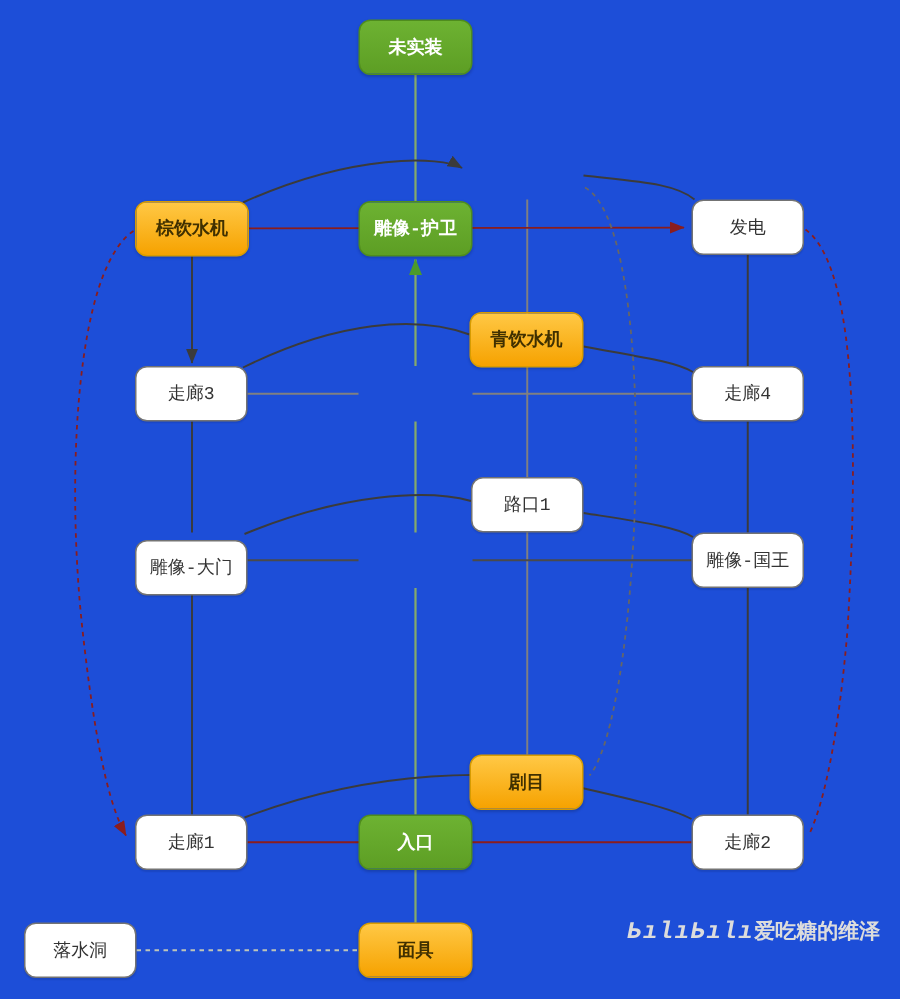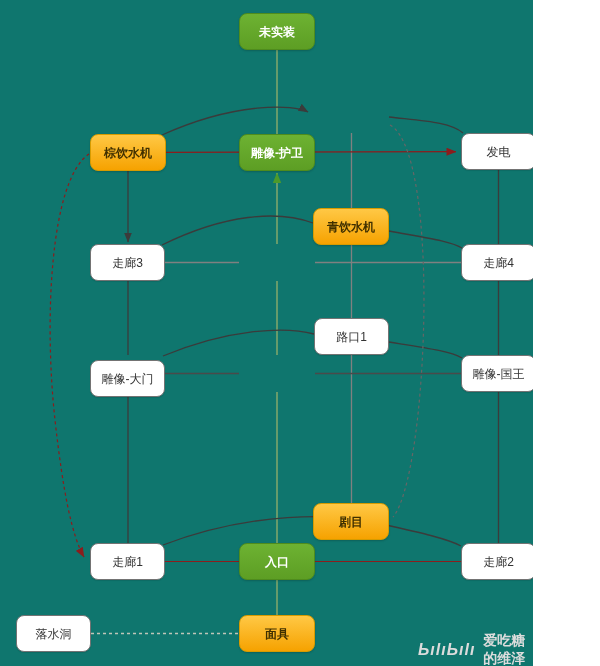--- a/index.html
+++ b/index.html
@@ -1,32 +1,32 @@
 <!DOCTYPE html>
 <html><head>
 <meta charset="utf-8">
 <style>
   html,body{margin:0;padding:0;background:#fff;}
   #canvas{
-    position:relative;width:533px;height:666px;background:#0f766e;overflow:hidden;
-    font-family:Liberation Sans, sans-serif;
+    position:relative;width:600px;height:666px;background:#1d4ed8;overflow:hidden;
+    font-family:Liberation Mono, monospace;
   }
   #edges{position:absolute;left:0;top:0;width:600px;height:666px;}
   .node{
     position:absolute;height:37px;box-sizing:border-box;border-radius:8px;
     display:flex;align-items:center;justify-content:center;
     font-size:12px;line-height:1;white-space:nowrap;
     box-shadow:0 1px 2px rgba(0,0,0,0.18);
   }
   .node.white{background:#ffffff;border:1px solid #737373;color:#333;box-shadow:0 1px 1px rgba(0,0,0,0.10);}
   .node.green{background:linear-gradient(180deg,#6db232,#5d9e24);border:1px solid #4f8c1d;color:#fff;font-weight:bold;}
   .node.orange{background:linear-gradient(180deg,#ffc845,#f6a200);border:1px solid #d79b00;color:#403000;font-weight:bold;}
   #watermark{
-    position:absolute;left:418px;top:612px;display:flex;align-items:center;gap:8px;
-    color:#dcdcdc;user-select:none;margin-top:20px;
+    position:absolute;left:418px;top:612px;display:flex;align-items:center;
+    color:#dcdcdc;user-select:none;
   }
   #watermark .wm-logo{font-size:16px;font-weight:bold;font-style:italic;letter-spacing:1px;}
   #watermark .wm-name{font-size:14px;font-weight:bold;}
 </style>
 </head>
 <body>
 
 <div id="canvas">
 
   <svg id="edges" viewBox="0 0 600 666" xmlns="http://www.w3.org/2000/svg">

